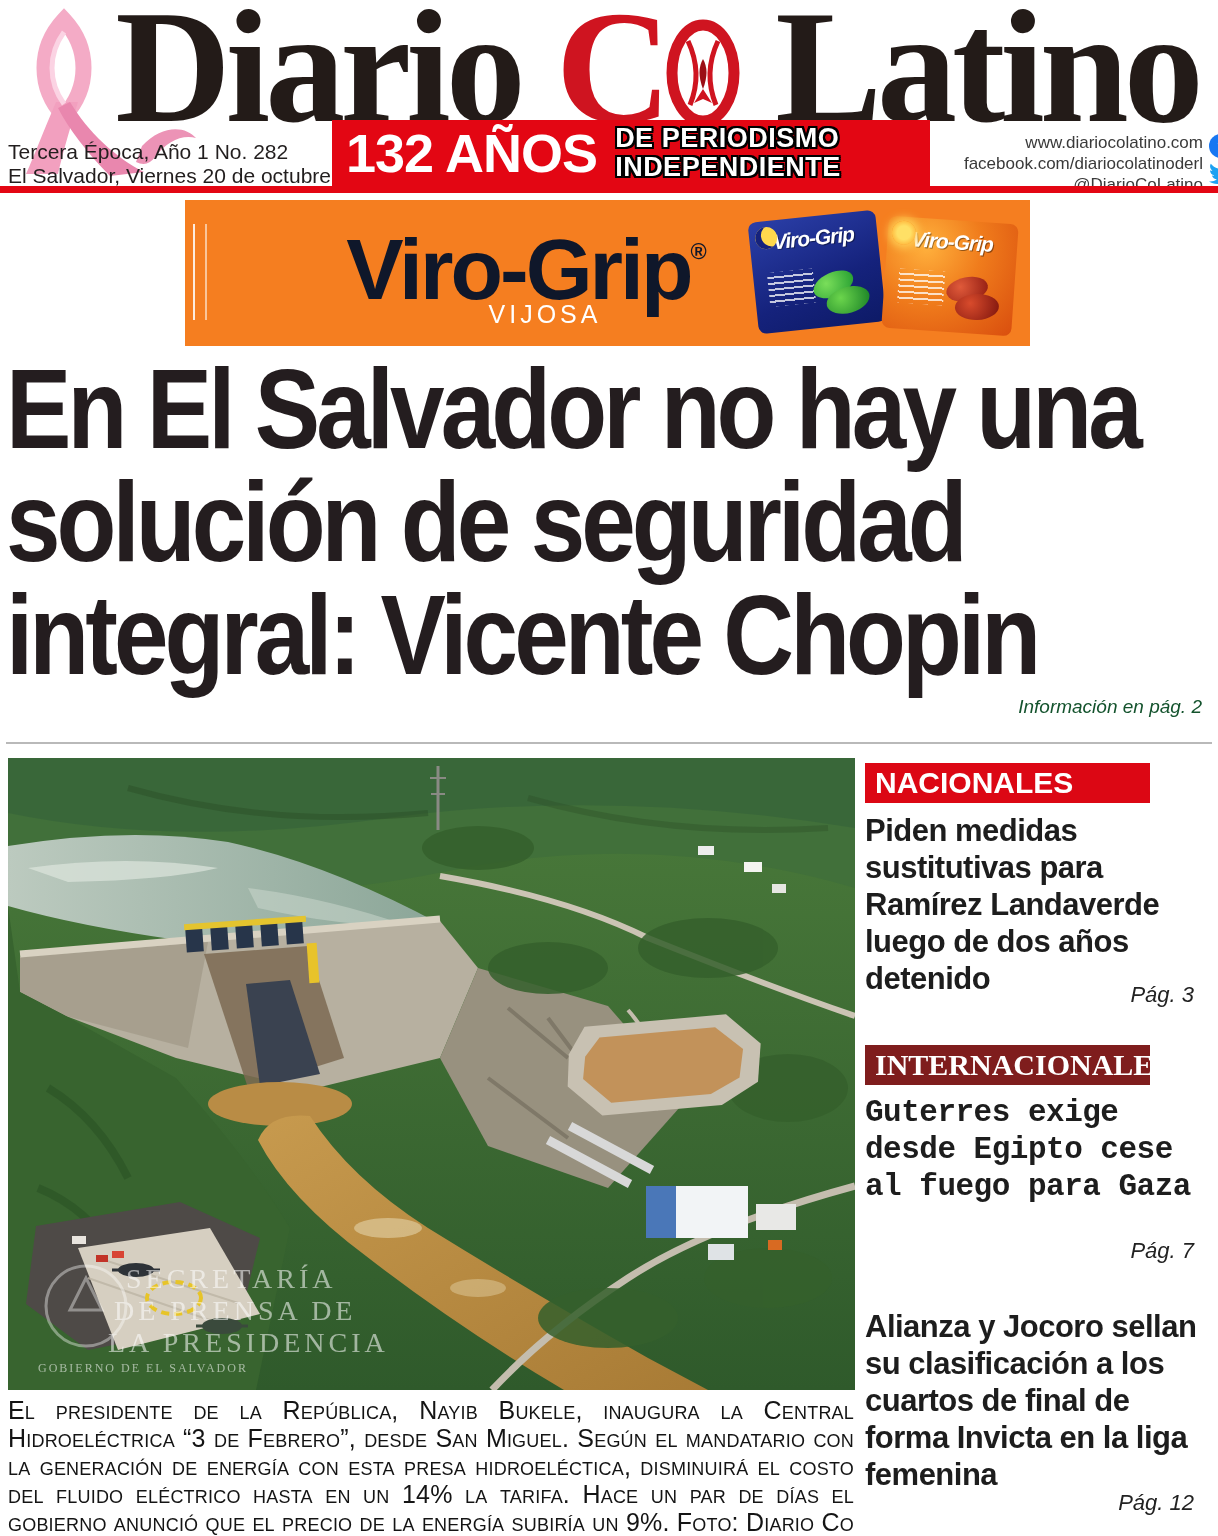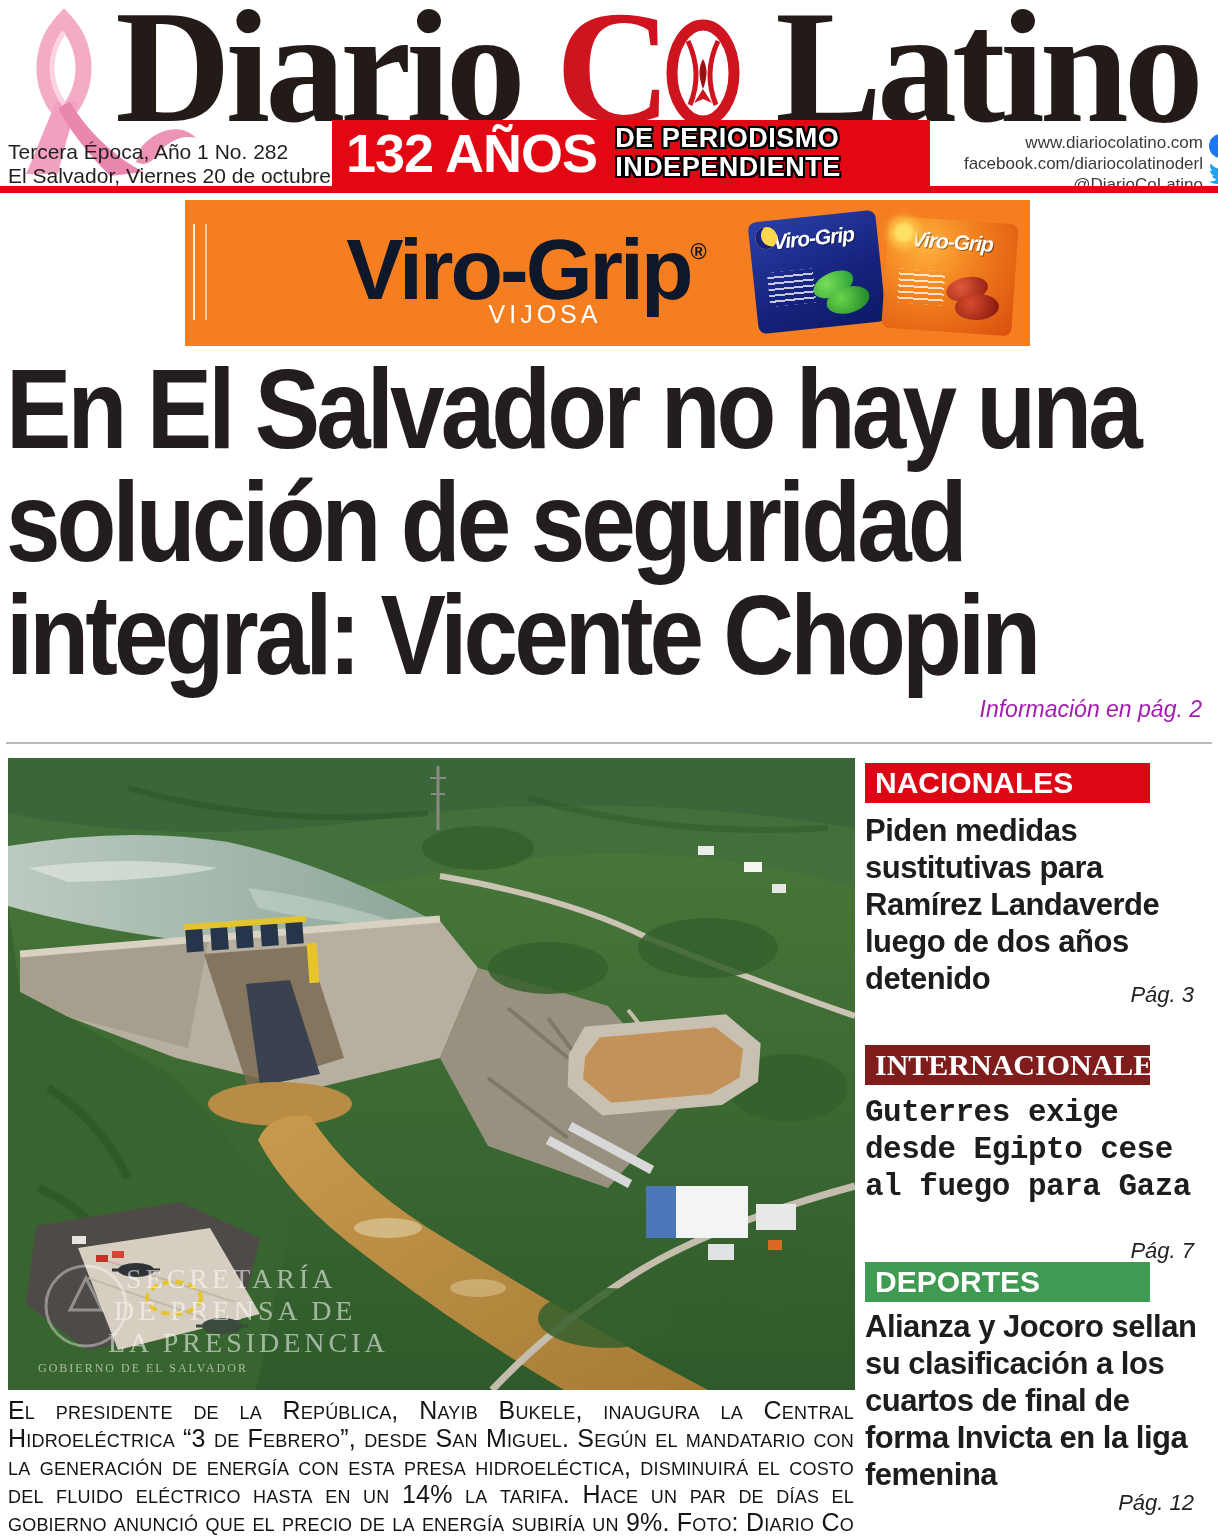--- a/index.html
+++ b/index.html
@@ -48,21 +48,21 @@
         background:#ffd84d;box-shadow:6px -2px 0 0 #15227c inset;}
   .sun{position:absolute;left:4px;top:4px;width:24px;height:24px;border-radius:50%;
         background:radial-gradient(circle,#ffe066 40%,#ff9a1f 100%);box-shadow:0 0 8px 3px #ffce54;}
   .ticks{position:absolute;left:14px;top:52px;width:46px;height:34px;
         background:repeating-linear-gradient(#0000 0 4px,rgba(255,255,255,.75) 4px 6px);}
 
   
   .headline{position:absolute;left:6px;top:352px;width:1210px;transform:scale(.98,1.13);
             transform-origin:0 0;font-weight:bold;font-size:100px;line-height:100px;
             letter-spacing:-4px;color:#241d1f;white-space:nowrap;}
-  .kicker{position:absolute;right:16px;top:696px;font-style:italic;font-size:23px;color:#a21caf;}
+  .kicker{position:absolute;right:16px;top:696px;font-style:italic;font-size:19px;color:#14532d;}
   .grayline{position:absolute;left:6px;top:742px;width:1206px;height:2px;background:#b9b9b9;}
 
   
   .photo{position:absolute;left:8px;top:758px;width:847px;height:632px;}
   .caption{position:absolute;left:8px;top:1396px;width:846px;font-size:25px;line-height:28px;
            color:#141414;text-align:justify;font-variant:small-caps;letter-spacing:.2px;}
 
   
   .band{position:absolute;left:865px;width:285px;height:40px;color:#fff;font-weight:bold;
         font-size:30px;line-height:40px;padding-left:10px;box-sizing:border-box;white-space:nowrap;}
@@ -282,17 +282,16 @@
   </div>
 
   <div class="band band-red">NACIONALES</div>
   <div class="sb-head sb-h0">Piden medidas sustitutivas para Ramírez Landaverde luego de dos años detenido</div>
   <div class="sb-page sb-p0">Pág. 3</div>
 
   <div class="band band-blue">INTERNACIONALES</div>
   <div class="sb-head sb-h1">Guterres exige desde Egipto cese al fuego para Gaza</div>
   <div class="sb-page sb-p1">Pág. 7</div>
 
-  <div class="band band-green">DEPORTES</div>
   <div class="sb-head sb-h2">Alianza y Jocoro sellan su clasificación a los cuartos de final de forma Invicta en la liga femenina</div>
   <div class="sb-page sb-p2">Pág. 12</div>
 
 </div>
 
 </body></html>

